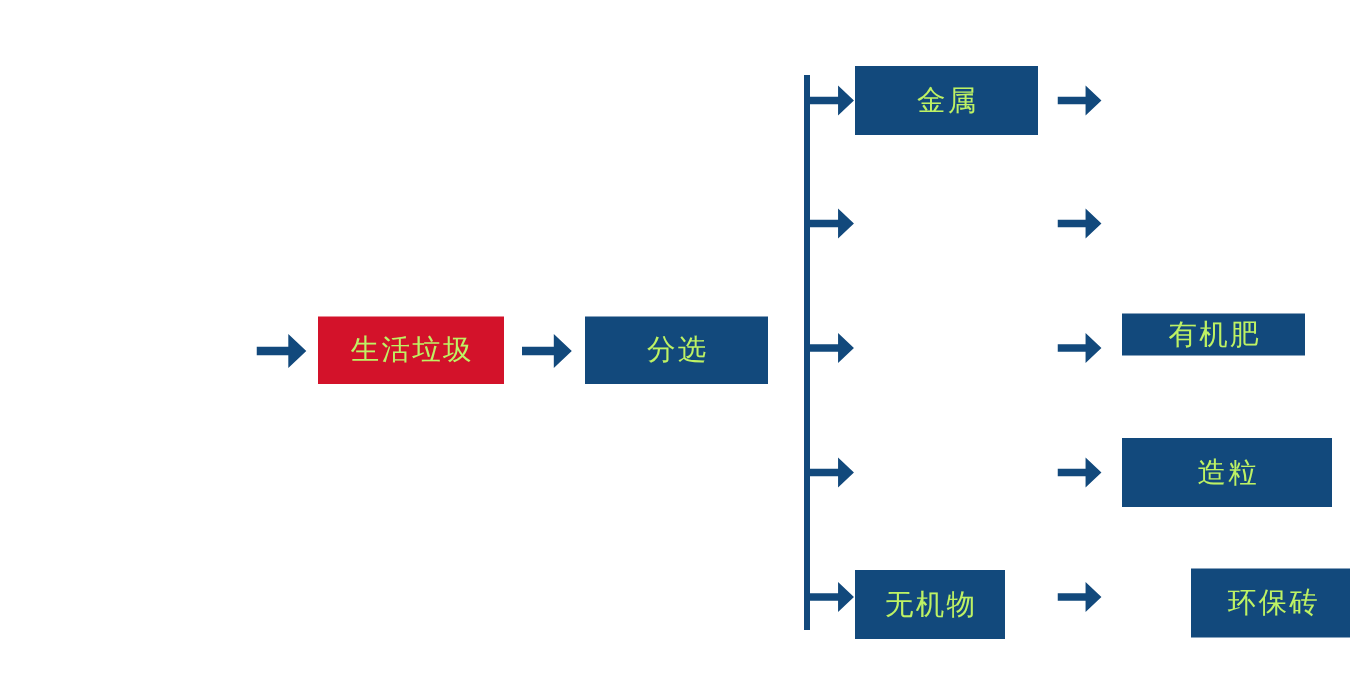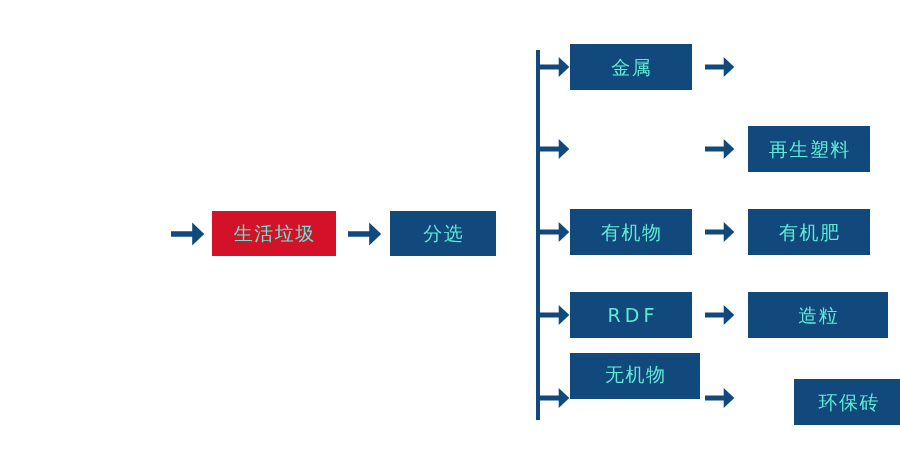--- a/index.html
+++ b/index.html
@@ -20,21 +20,21 @@
     height: 464px;
     background: #ffffff;
   }
   
   .node {
     position: absolute;
     box-sizing: border-box;
     display: flex;
     align-items: center;
     justify-content: center;
-    color: #5eead4;
+    color: #bef264;
     font-size: 19px;
     line-height: 1;
     letter-spacing: 1.5px;
     text-indent: 1.5px;
     white-space: nowrap;
     font-weight: 400;
   }
   .node.navy { background: #12497c; }
   .node.red  { background: #d3122a; }
   .node.latin {
@@ -72,21 +72,21 @@
   </div>
 
   <div class="node red" style="left:212px; top:211px; width:124px; height:45px;">生活垃圾</div>
 
   <div class="arrow" style="left:345px; top:212px; width:40px; height:44px;">
     <svg width="34" height="26" viewBox="0 0 34 26" aria-hidden="true">
       <path d="M0 10.2 h21.2 v-8.6 L33.2 13 L21.2 24.4 v-8.6 H0 Z" fill="#12497c"></path>
     </svg>
   </div>
 
-  <div class="node navy" style="left:390px; top:211px; width:106px; height:45px;">分选</div>
+  <div class="node navy" style="left:390px; top:211px; width:122px; height:45px;">分选</div>
 
   <div id="trunk" style="left:536px; top:50px; width:4px; height:370px;"></div>
 
   <div class="arrow" style="left:539px; top:44px; width:32px; height:46px;">
     <svg width="30" height="24" viewBox="0 0 34 26" aria-hidden="true">
       <path d="M0 10.2 h21.2 v-8.6 L33.2 13 L21.2 24.4 v-8.6 H0 Z" fill="#12497c"></path>
     </svg>
   </div>
   <div class="node navy" style="left:570px; top:44px; width:122px; height:46px;">金属</div>
   <div class="arrow" style="left:700px; top:44px; width:40px; height:46px;">
@@ -98,54 +98,51 @@
   <div class="arrow" style="left:539px; top:126px; width:32px; height:46px;">
     <svg width="30" height="24" viewBox="0 0 34 26" aria-hidden="true">
       <path d="M0 10.2 h21.2 v-8.6 L33.2 13 L21.2 24.4 v-8.6 H0 Z" fill="#12497c"></path>
     </svg>
   </div>
   <div class="arrow" style="left:700px; top:126px; width:40px; height:46px;">
     <svg width="30" height="24" viewBox="0 0 34 26" aria-hidden="true">
       <path d="M0 10.2 h21.2 v-8.6 L33.2 13 L21.2 24.4 v-8.6 H0 Z" fill="#12497c"></path>
     </svg>
   </div>
-  <div class="node navy" style="left:748px; top:126px; width:122px; height:46px;">再生塑料</div>
 
   <div class="arrow" style="left:539px; top:209px; width:32px; height:46px;">
     <svg width="30" height="24" viewBox="0 0 34 26" aria-hidden="true">
       <path d="M0 10.2 h21.2 v-8.6 L33.2 13 L21.2 24.4 v-8.6 H0 Z" fill="#12497c"></path>
     </svg>
   </div>
-  <div class="node navy" style="left:570px; top:209px; width:122px; height:46px;">有机物</div>
   <div class="arrow" style="left:700px; top:209px; width:40px; height:46px;">
     <svg width="30" height="24" viewBox="0 0 34 26" aria-hidden="true">
       <path d="M0 10.2 h21.2 v-8.6 L33.2 13 L21.2 24.4 v-8.6 H0 Z" fill="#12497c"></path>
     </svg>
   </div>
-  <div class="node navy" style="left:748px; top:209px; width:122px; height:46px;">有机肥</div>
+  <div class="node navy" style="left:748px; top:209px; width:122px; height:28px;">有机肥</div>
 
   <div class="arrow" style="left:539px; top:292px; width:32px; height:46px;">
     <svg width="30" height="24" viewBox="0 0 34 26" aria-hidden="true">
       <path d="M0 10.2 h21.2 v-8.6 L33.2 13 L21.2 24.4 v-8.6 H0 Z" fill="#12497c"></path>
     </svg>
   </div>
-  <div class="node navy latin" style="left:570px; top:292px; width:122px; height:46px;">RDF</div>
   <div class="arrow" style="left:700px; top:292px; width:40px; height:46px;">
     <svg width="30" height="24" viewBox="0 0 34 26" aria-hidden="true">
       <path d="M0 10.2 h21.2 v-8.6 L33.2 13 L21.2 24.4 v-8.6 H0 Z" fill="#12497c"></path>
     </svg>
   </div>
   <div class="node navy" style="left:748px; top:292px; width:140px; height:46px;">造粒</div>
 
   <div class="arrow" style="left:539px; top:375px; width:32px; height:46px;">
     <svg width="30" height="24" viewBox="0 0 34 26" aria-hidden="true">
       <path d="M0 10.2 h21.2 v-8.6 L33.2 13 L21.2 24.4 v-8.6 H0 Z" fill="#12497c"></path>
     </svg>
   </div>
-  <div class="node navy" style="left:570px; top:353px; width:130px; height:46px;font-family:Liberation Mono, monospace;">无机物</div>
+  <div class="node navy" style="left:570px; top:380px; width:100px; height:46px;">无机物</div>
   <div class="arrow" style="left:700px; top:375px; width:40px; height:46px;">
     <svg width="30" height="24" viewBox="0 0 34 26" aria-hidden="true">
       <path d="M0 10.2 h21.2 v-8.6 L33.2 13 L21.2 24.4 v-8.6 H0 Z" fill="#12497c"></path>
     </svg>
   </div>
   <div class="node navy" style="left:748px; top:379px; width:109px; height:46px;margin-left:46px;">环保砖</div>
 
 </div>
 
 </body></html>

